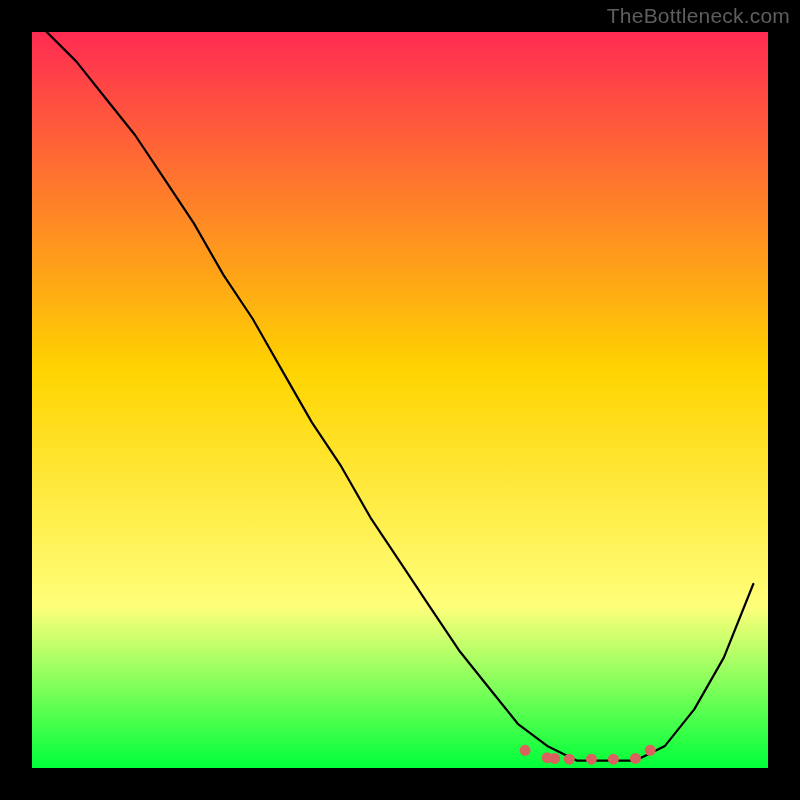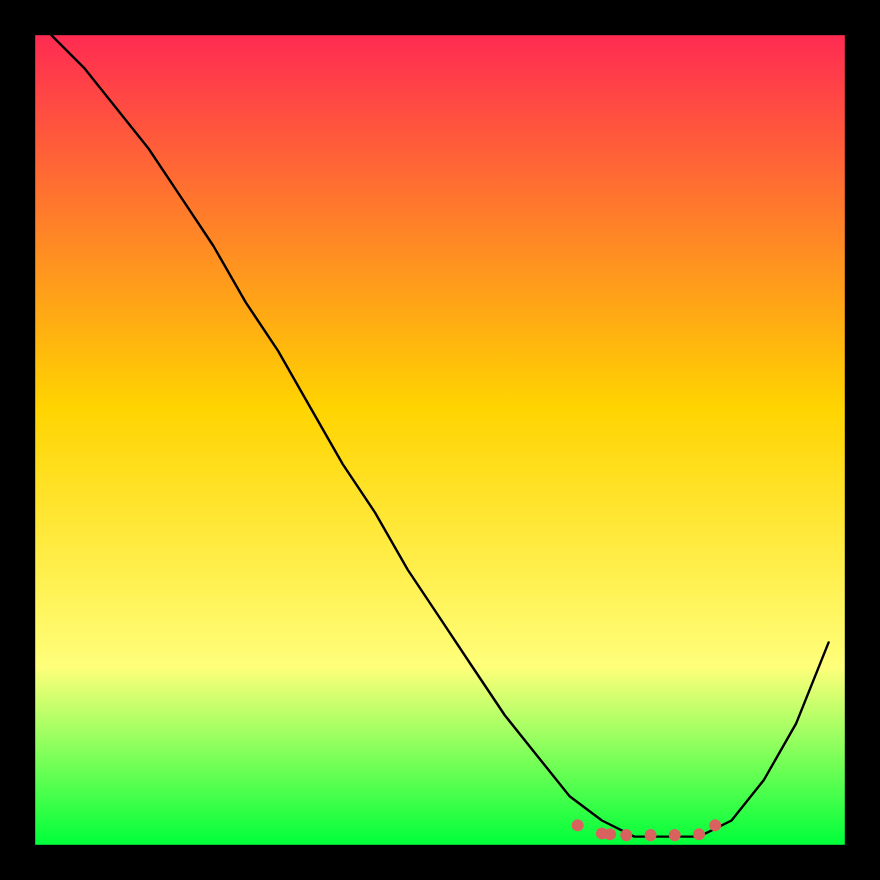--- a/index.html
+++ b/index.html
@@ -29,20 +29,21 @@
   svg {
     position: absolute;
     top: 0;
     left: 0;
   }
 </style>
 </head>
 <body>
 <div class="wrap">
 
+<div class="watermark">TheBottleneck.com</div>
 
 <svg id="chart-svg" width="800" height="800" viewBox="0 0 800 800">
   <defs>
     <linearGradient id="bg-grad" x1="0" y1="0" x2="0" y2="1">
       <stop id="g0" offset="0%" stop-color="#ff2b52"></stop>
       <stop id="g1" offset="46%" stop-color="#ffd400"></stop>
       <stop id="g2" offset="78%" stop-color="#ffff7a"></stop>
       <stop id="g3" offset="100%" stop-color="#00ff3a"></stop>
     </linearGradient>
   </defs>

